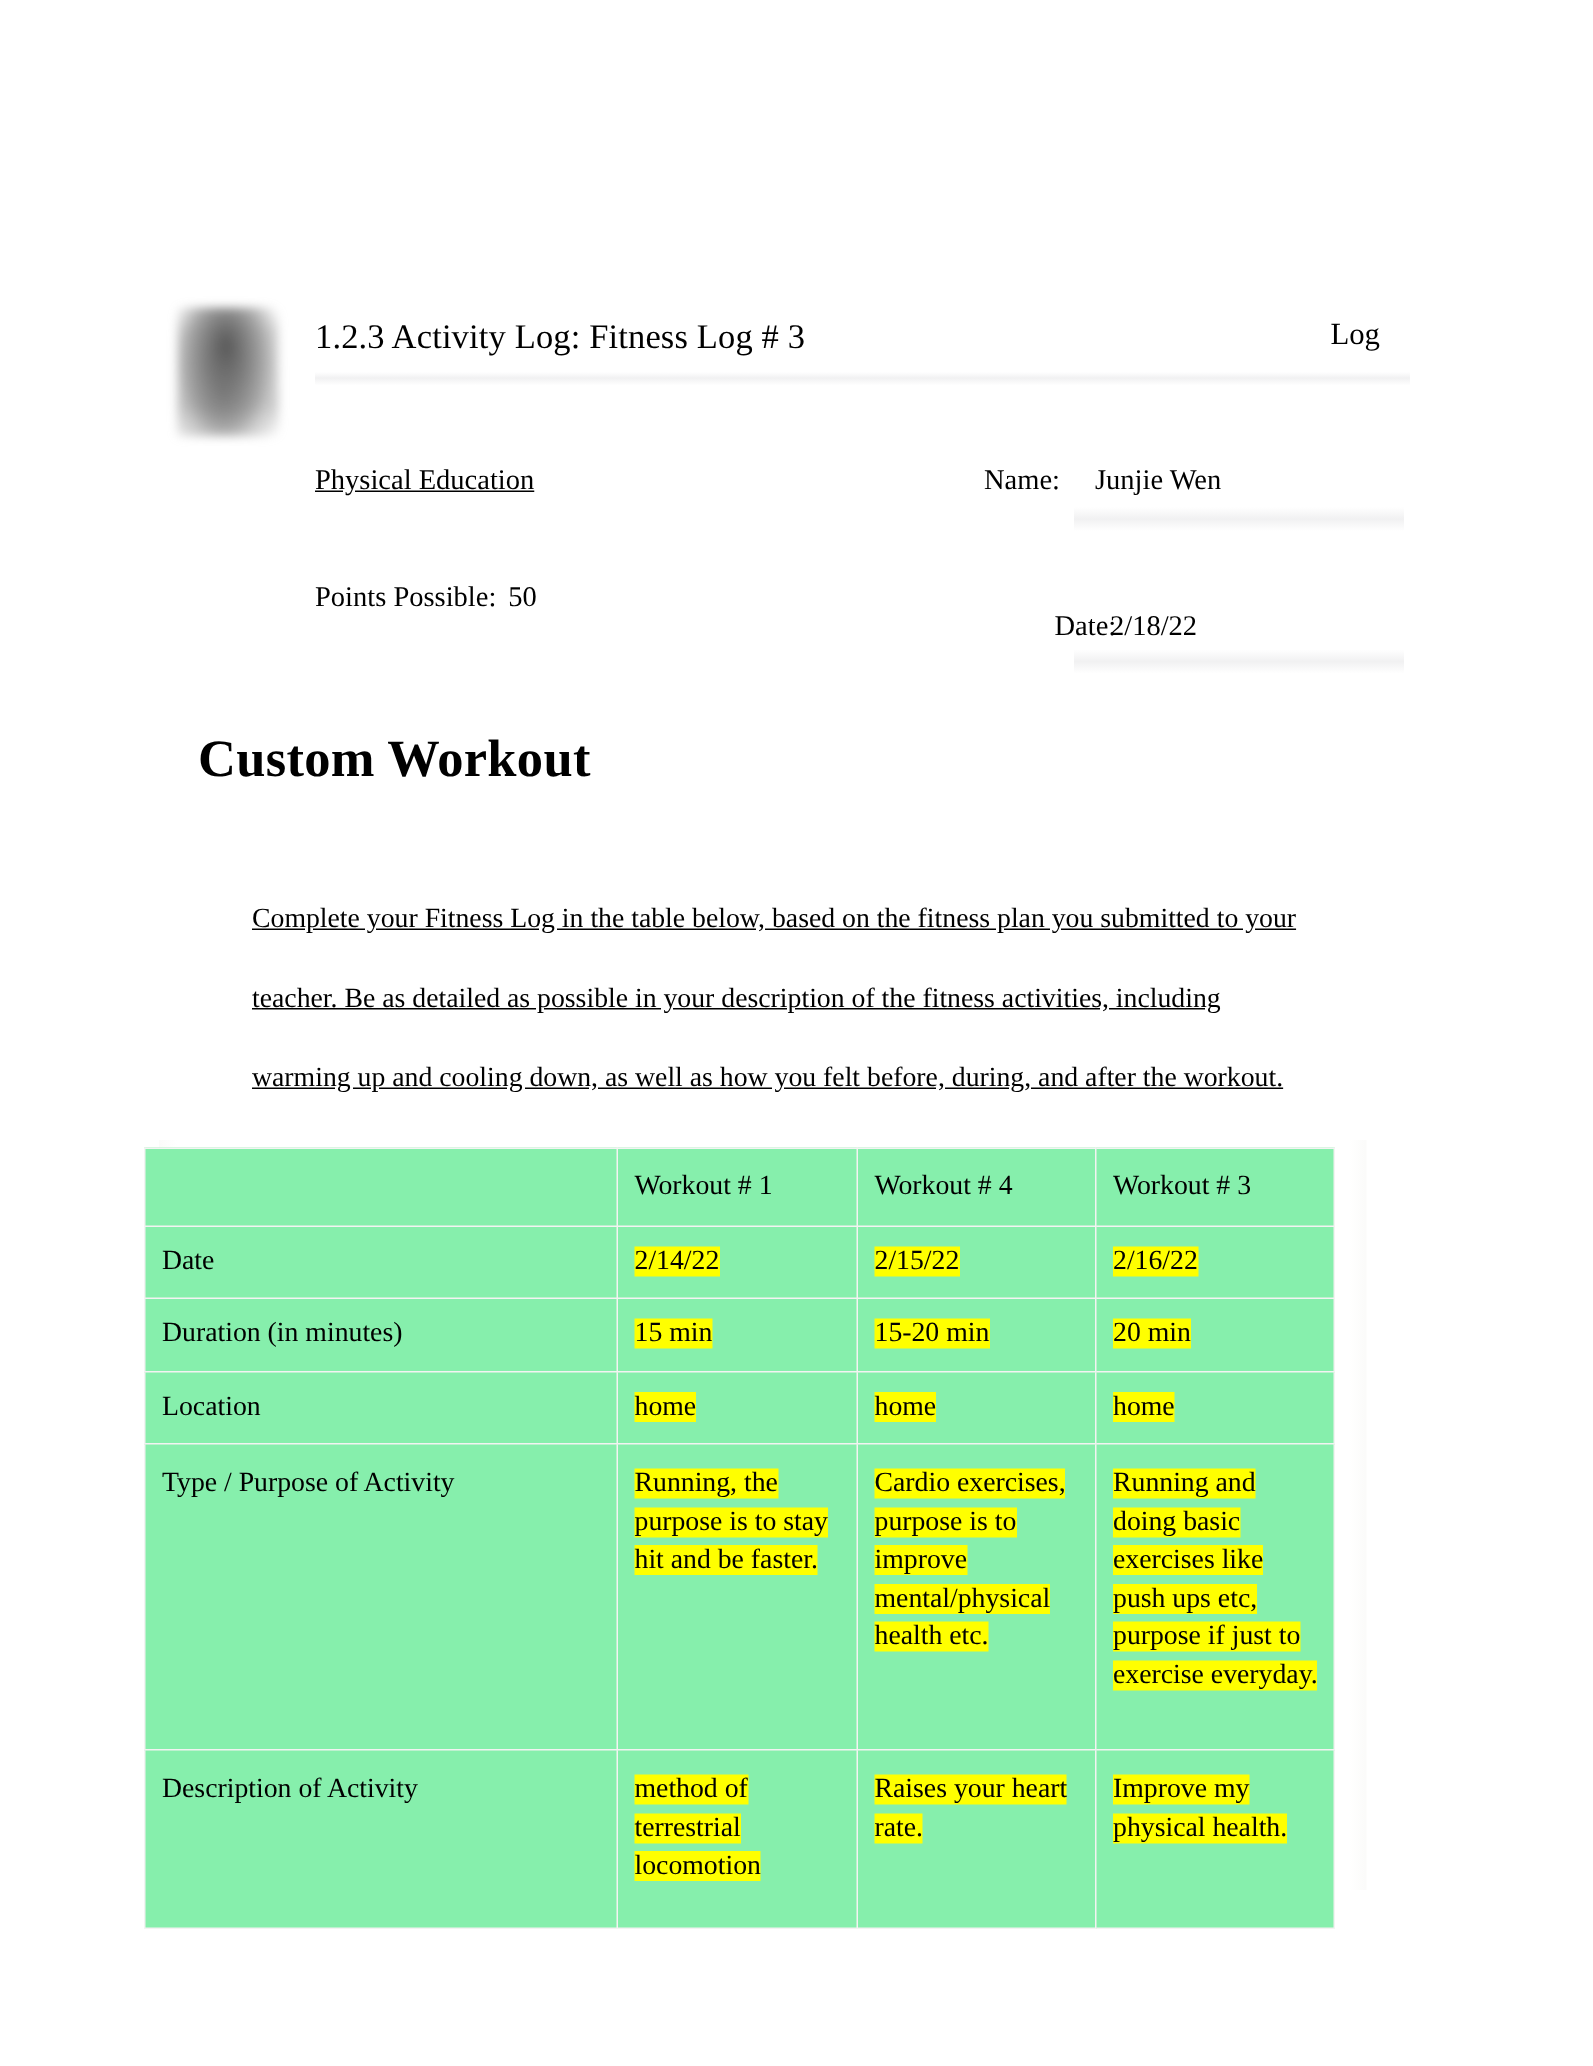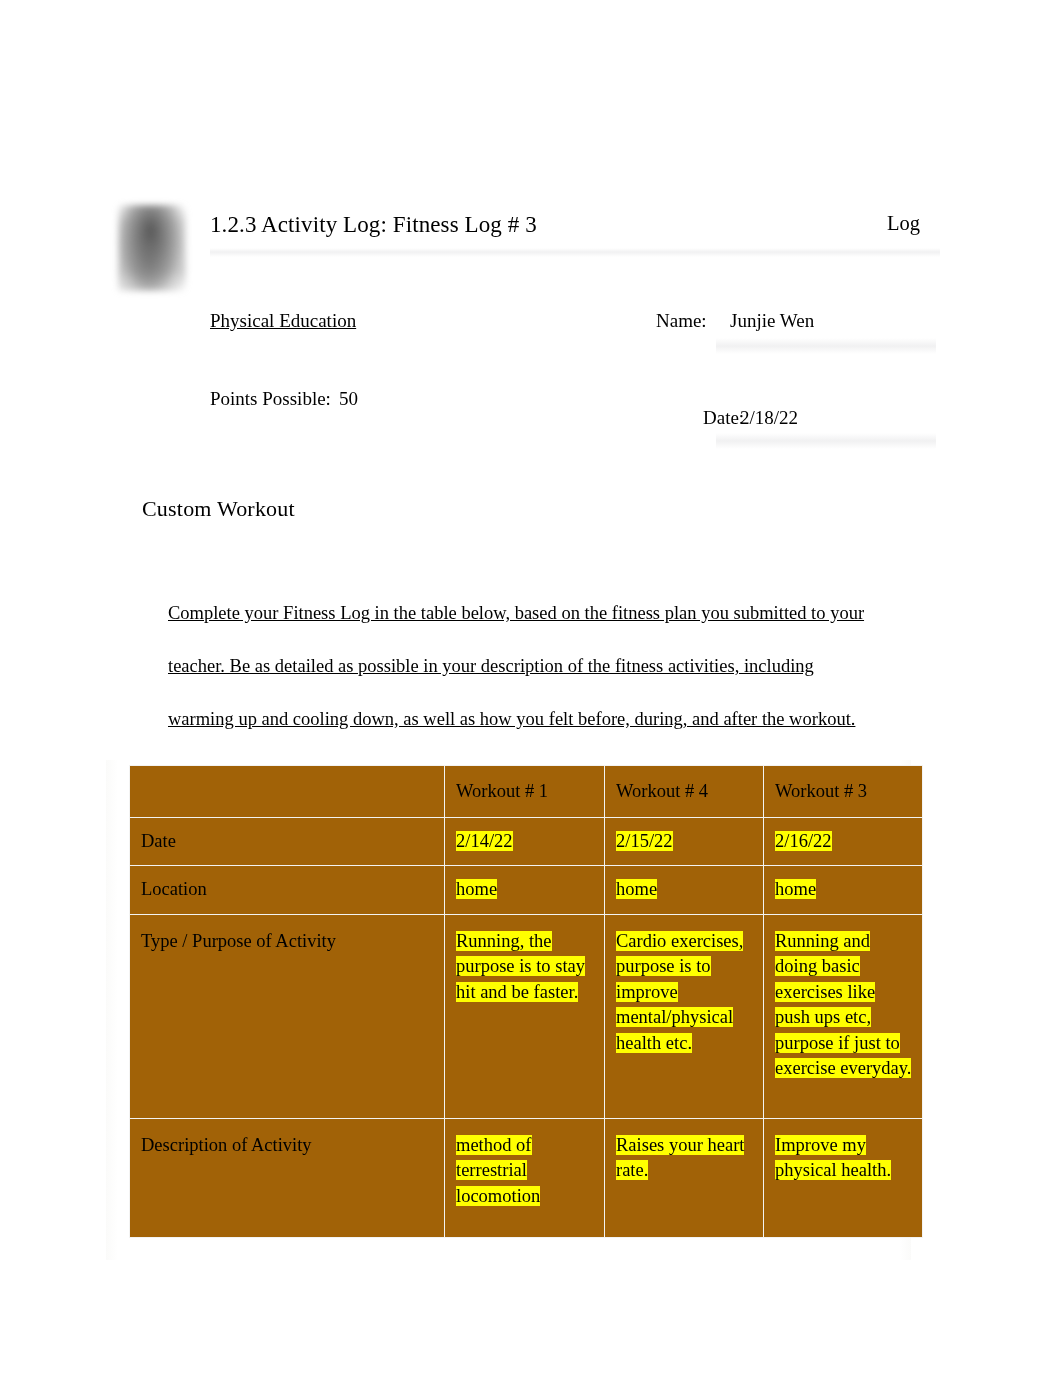--- a/index.html
+++ b/index.html
@@ -126,47 +126,47 @@
     width: 220px;
     height: 16px;
     background: linear-gradient(180deg, rgba(255,255,255,0) 0%, rgba(240,240,241,0.95) 50%, rgba(255,255,255,0) 100%);
   }
 
   
   .section-heading {
     position: absolute;
     left: 124px;
     top: 478px;
-    font-size: 22px;
-    font-weight: normal;
-    margin: 18px;
+    font-size: 35px;
+    font-weight: bold;
+    margin: 8px;
     letter-spacing: 0.2px;
   }
 
   
   .intro {
     position: absolute;
     left: 156px;
     top: 575px;
     width: 700px;
     font-size: 18.5px;
     line-height: 53px;
     margin: 12px;
     text-decoration: underline;
   }
 
   
   .log-table {
     position: absolute;
-    left: 129px;
+    left: 96px;
     top: 765px;
     width: 793px;
     border-collapse: collapse;
     table-layout: fixed;
-    background: #a16207;
+    background: #86efac;
   }
   .log-table td {
     border: 1px solid #f3f3f2;
     vertical-align: top;
     padding: 14px 10px 14px 11px;
     font-size: 18.5px;
     line-height: 25.5px;
   }
   .log-table col.c-label { width: 315px; }
   .log-table col.c-w1 { width: 160px; }
@@ -245,20 +245,26 @@
         <td>Workout # 3</td>
       </tr>
 
       <tr class="row-short">
         <td>Date</td>
         <td><span class="hl">2/14/22</span></td>
         <td><span class="hl">2/15/22</span></td>
         <td><span class="hl">2/16/22</span></td>
       </tr>
 
+      <tr class="row-short">
+        <td>Duration (in minutes)</td>
+        <td><span class="hl">15 min</span></td>
+        <td><span class="hl">15-20 min</span></td>
+        <td><span class="hl">20 min</span></td>
+      </tr>
 
       <tr class="row-short">
         <td>Location</td>
         <td><span class="hl">home</span></td>
         <td><span class="hl">home</span></td>
         <td><span class="hl">home</span></td>
       </tr>
 
       <tr class="row-type">
         <td>Type / Purpose of Activity</td>

